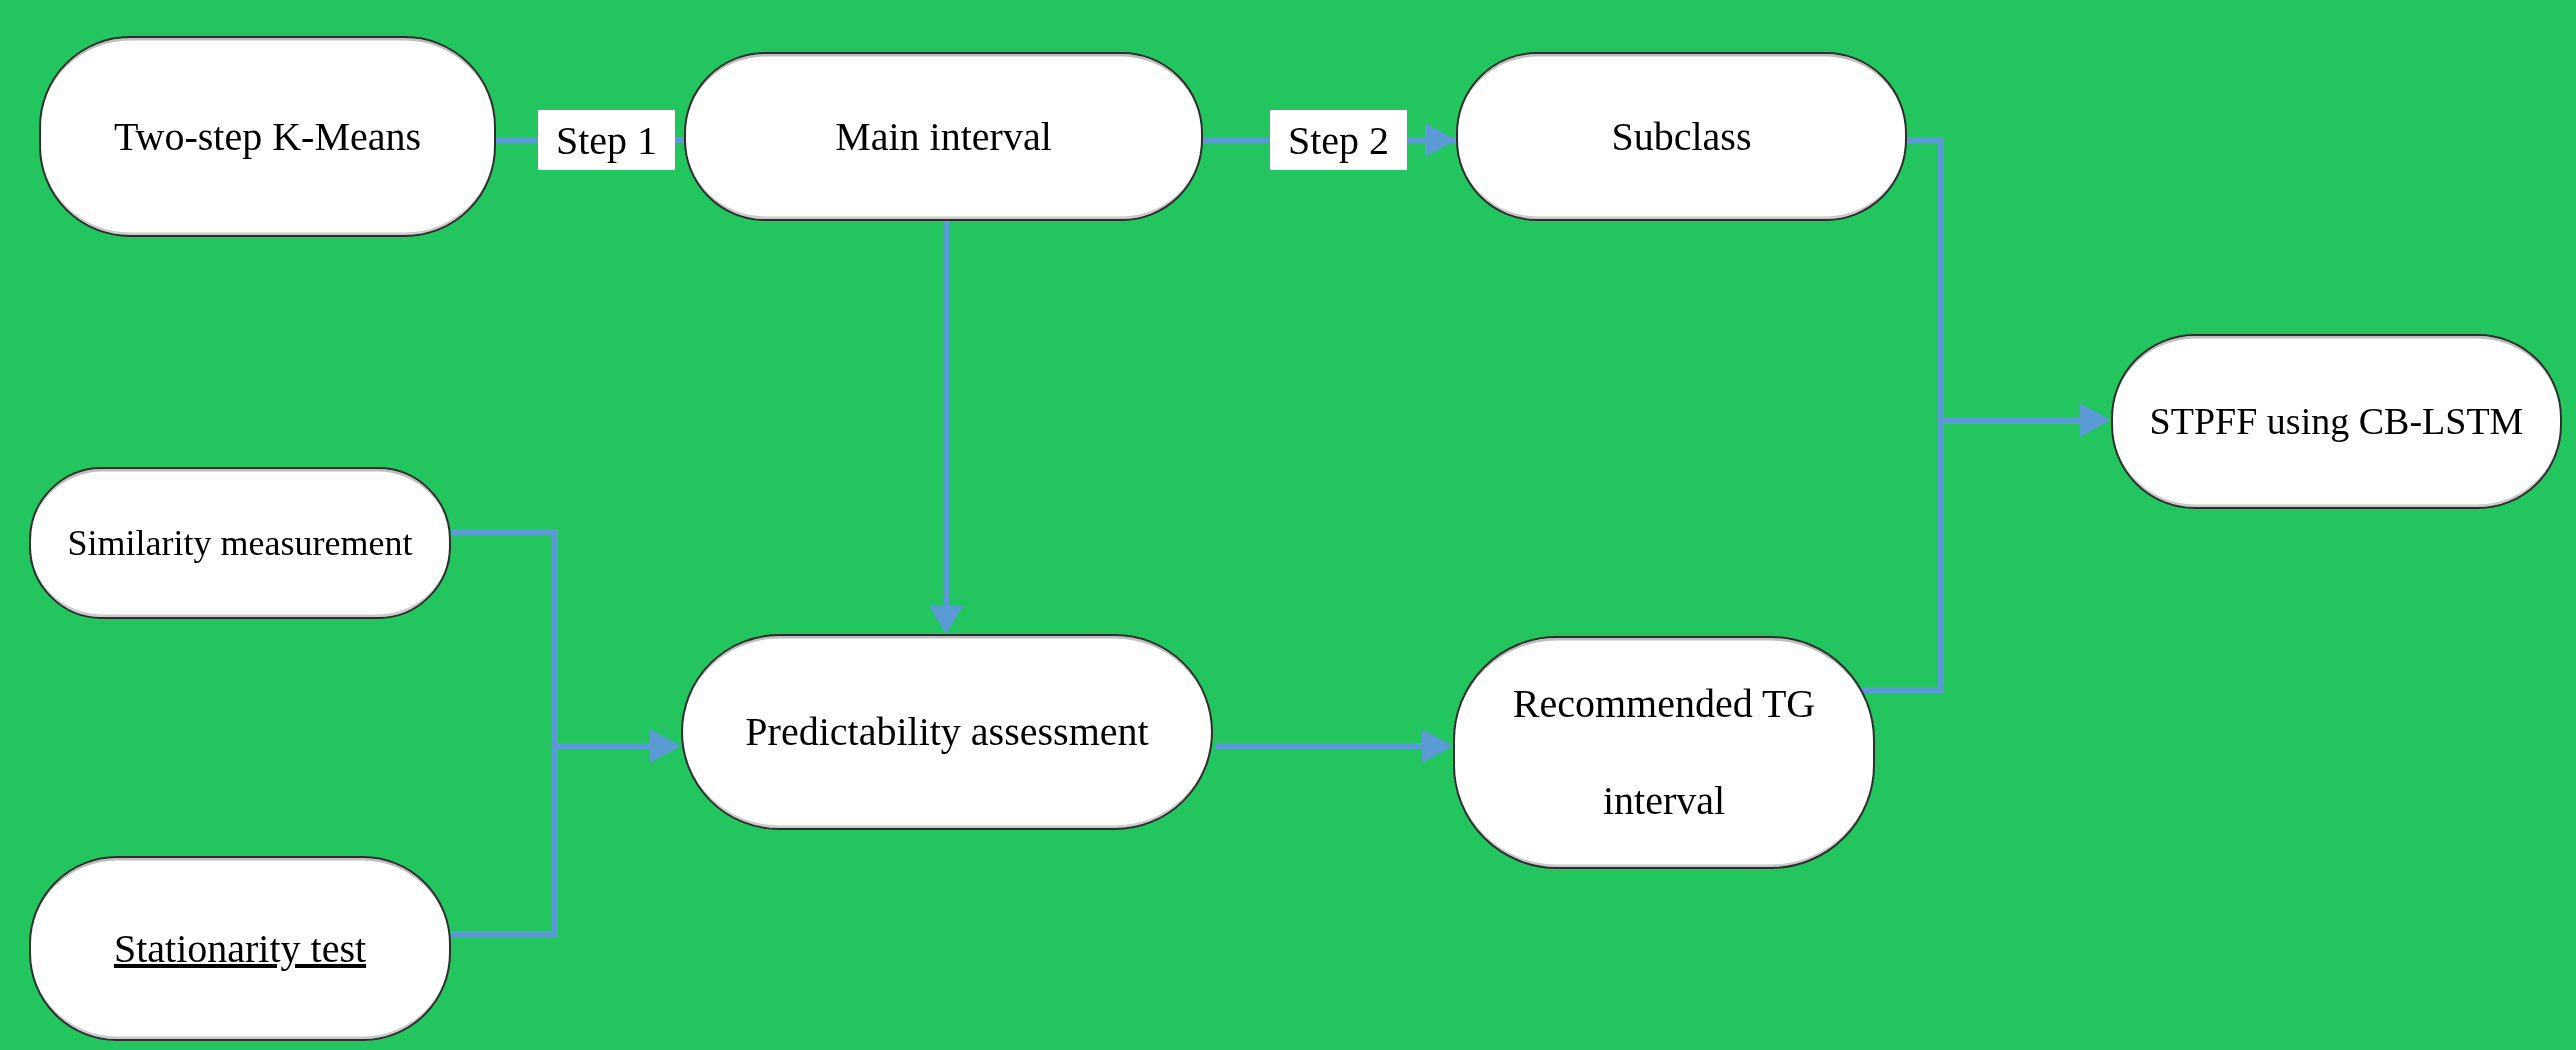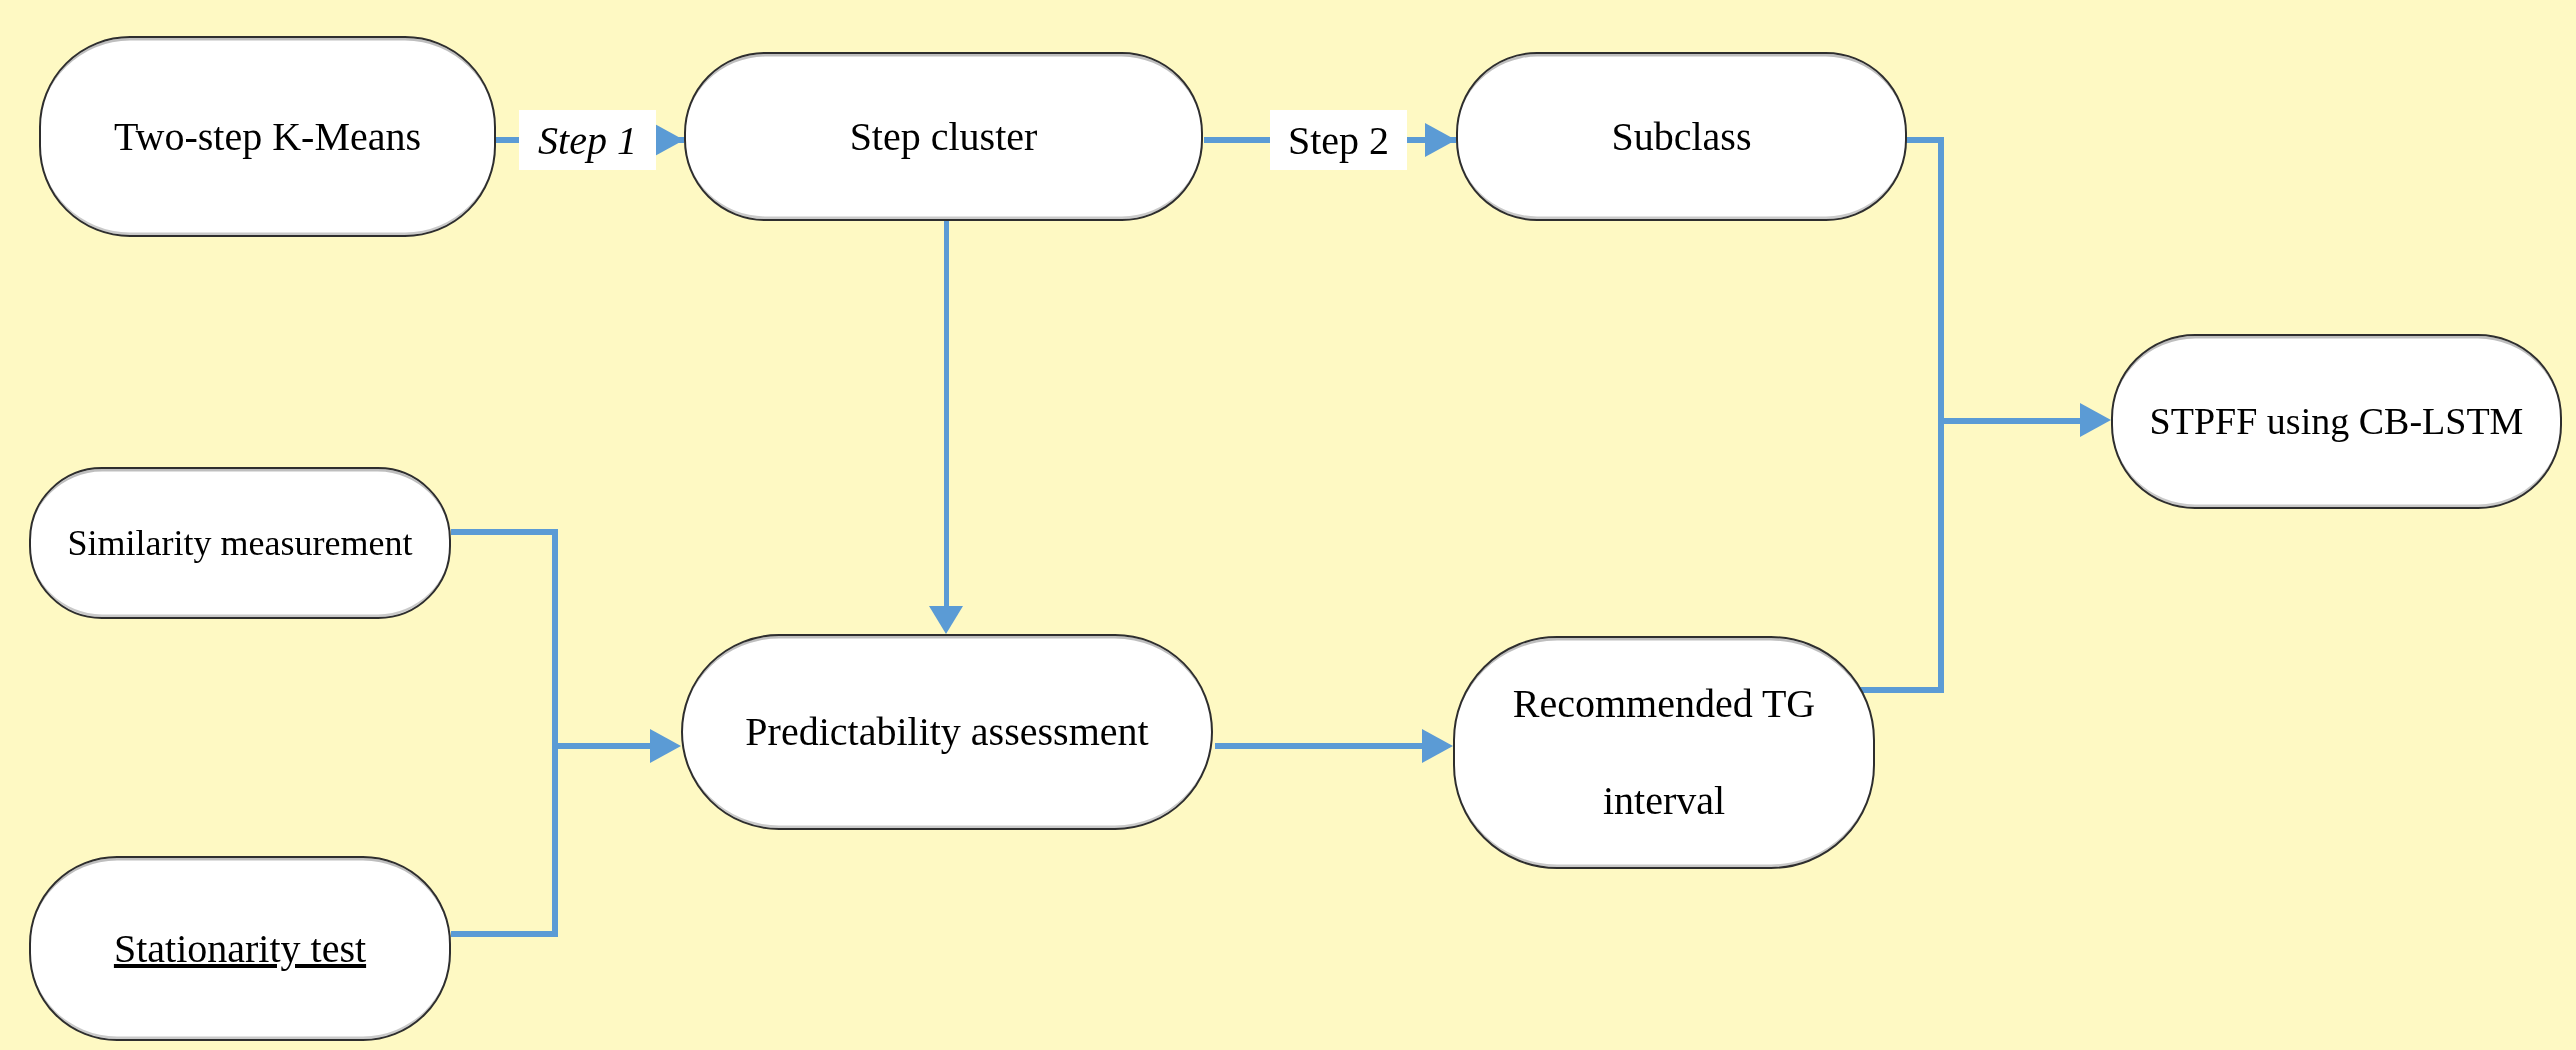--- a/index.html
+++ b/index.html
@@ -1,17 +1,17 @@
 <!DOCTYPE html>
 <html style="font-size:10.4px"><head>
 <meta charset="utf-8">
 <style>
   html,body{margin:0;padding:0;background:#ffffff;}
   .stage{
-    position:relative;width:2576px;height:1051px;background:#fef9c3;
+    position:relative;width:2576px;height:1051px;background:#22c55e;
     font-family:"Liberation Serif","DejaVu Serif",serif;color:#000;overflow:hidden;
   }
   .node{
     position:absolute;background:#ffffff;border:2.6px solid #2e2e2e;box-sizing:border-box;
     display:flex;flex-direction:column;align-items:center;justify-content:center;
     text-align:center;z-index:2;
     box-shadow:inset 0 4.5px 0 -1.9px rgba(110,110,110,.45), inset 0 -4.5px 0 -1.9px rgba(150,150,150,.5);
   }
   .node .ln{white-space:nowrap;line-height:1.45;font-size:40px;}
   .seg{position:absolute;background:#5b9bd5;z-index:1;}
@@ -39,21 +39,21 @@
   <div class="seg" style="left:1906px;top:137px;width:38px;height:5.8px;"></div>
   <div class="seg" style="left:1938px;top:137px;width:5.8px;height:555px;"></div>
   <div class="seg" style="left:1944px;top:418px;width:138px;height:5.8px;"></div>
   <div class="seg" style="left:1858px;top:687px;width:86px;height:5.8px;"></div>
 
   <div class="node" style="left:39px;top:36px;width:457px;height:201px;border-radius:91px;">
     <span class="ln">Two-step K-Means</span>
   </div>
 
   <div class="node" style="left:684px;top:52px;width:519px;height:169px;border-radius:81px;">
-    <span class="ln">Step cluster</span>
+    <span class="ln">Main interval</span>
   </div>
 
   <div class="node" style="left:1456px;top:52px;width:451px;height:169px;border-radius:81px;">
     <span class="ln">Subclass</span>
   </div>
 
   <div class="node" style="left:29px;top:467px;width:422px;height:152px;border-radius:73px;">
     <span class="ln" style="font-size:36px;">Similarity measurement</span>
   </div>
 
@@ -74,17 +74,17 @@
     <span class="ln">interval</span>
   </div>
 
   <div class="arr right" style="left:653px;top:123px;"></div>
   <div class="arr right" style="left:1425px;top:123px;"></div>
   <div class="arr down" style="left:929px;top:606px;"></div>
   <div class="arr right" style="left:650px;top:729px;"></div>
   <div class="arr right" style="left:1422px;top:729px;"></div>
   <div class="arr right" style="left:2080px;top:403px;"></div>
 
-  <div class="elabel" style="left:519px;top:110px;width:137px;height:60px;font-style:italic;">Step 1</div>
+  <div class="elabel" style="left:538px;top:110px;width:137px;height:60px;">Step 1</div>
   <div class="elabel" style="left:1270px;top:110px;width:137px;height:60px;">Step 2</div>
 
 </div>
 
 
 </body></html>

